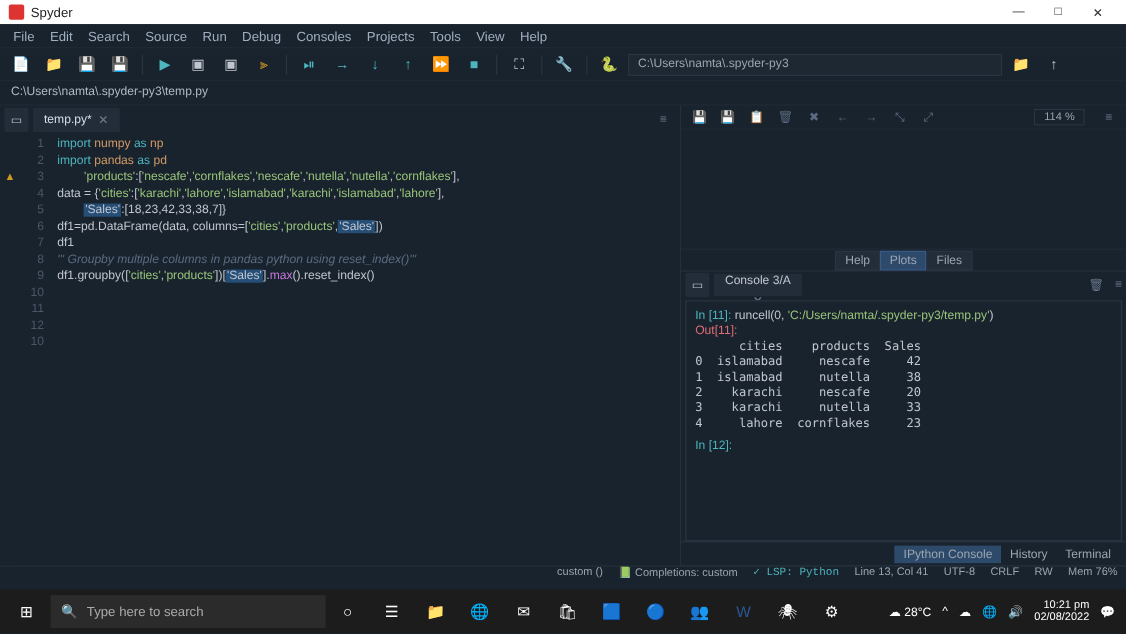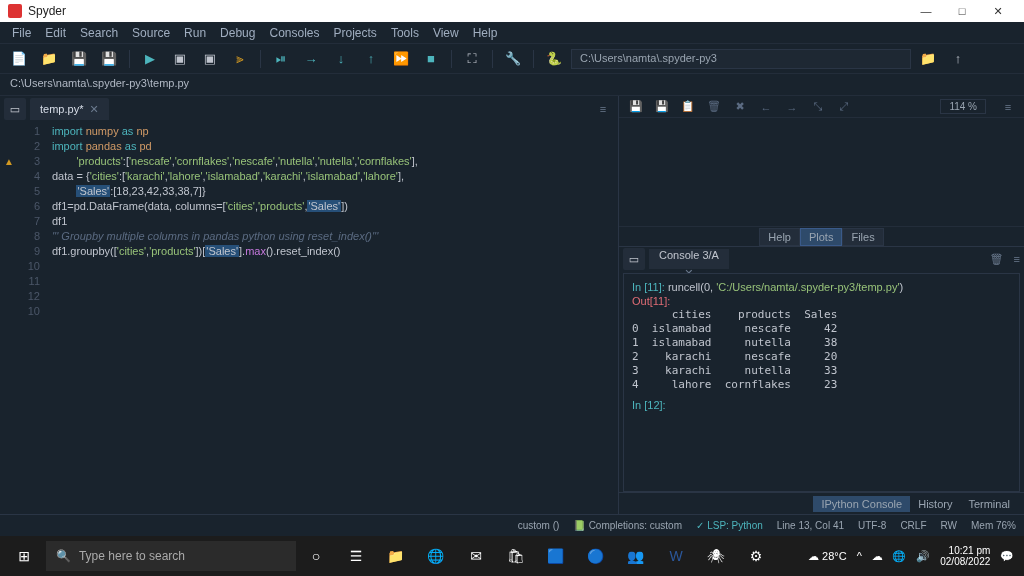--- a/index.html
+++ b/index.html
@@ -52,22 +52,22 @@
 .ctab .close { color:#6b7a8e; }
 .ctabstrip .ricons { margin-left:auto; display:flex; gap:10px; color:#6b7a8e; font-size:11px; }
 .consolebody { flex:1; background:#19232d; border:1px solid #2a3545; margin:2px 4px 0 4px; padding:6px 8px; font-family:Consolas,monospace; font-size:11px; line-height:14px; overflow:hidden; }
 .in-p { color:#4db5bd; }
 .out-p { color:#e06c75; }
 .cstr { color:#98c379; }
 .cbottabs { height:22px; display:flex; align-items:center; padding:0 6px; border-top:1px solid #2a3545; }
 .cbt { padding:2px 8px; font-size:11px; color:#9aa5b1; }
 .cbt.active { background:#2e4a6a; }
 .cbottabs .spacer { flex:1; }
-.statusbar { height:22px; background:#19232d; border-top:1px solid #2a3545; display:flex; align-items:center; padding:0 8px; font-size:10px; gap:14px; color:#9aa5b1; justify-content:flex-end; }
-.statusbar .lsp { color:#4db5bd; }
+.statusbar { height:22px; background:#19232d; border-top:1px solid #2a3545; display:flex; align-items:flex-start; padding:0 8px; font-size:10px; gap:14px; color:#9aa5b1; justify-content:flex-end; }
+.statusbar .lsp { color:#4db5bd;font-family:Liberation Mono, monospace; }
 .taskbar { height:40px; background:#1c1c1c; display:flex; align-items:center; padding:0 4px; color:#fff; font-size:11px; }
 .tbicon { width:40px; height:36px; display:flex; align-items:center; justify-content:center; font-size:14px; }
 .search { flex:0 0 250px; height:30px; background:#2b2b2b; display:flex; align-items:center; padding:0 10px; color:#aaa; font-size:12px; gap:8px; margin-left:2px; }
 .tray { margin-left:auto; display:flex; align-items:center; gap:10px; padding-right:6px; }
 .clock { text-align:right; font-size:10px; line-height:11px; }
 pre { margin:0; font-family:inherit; }
 </style>
 </head>
 <body>
 

